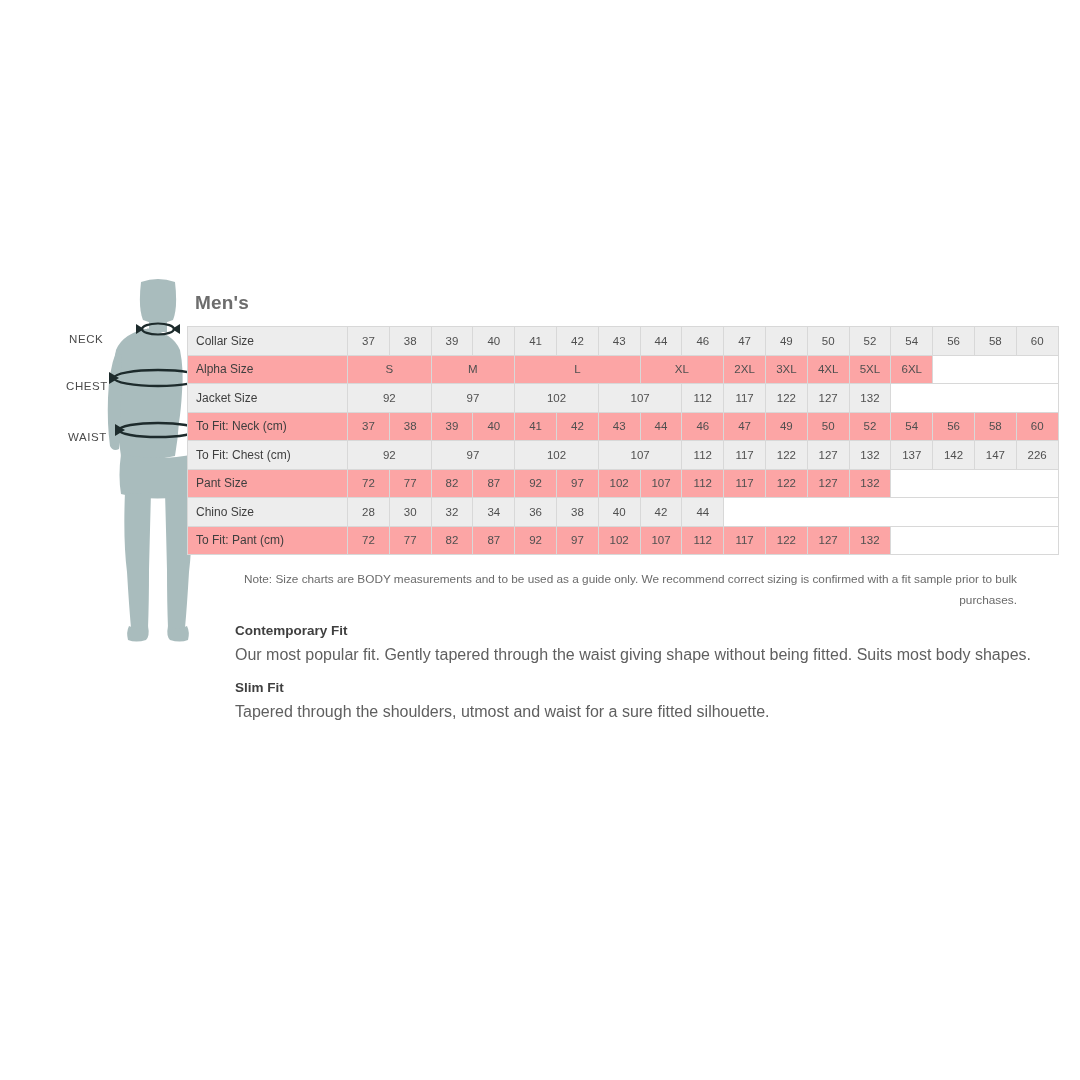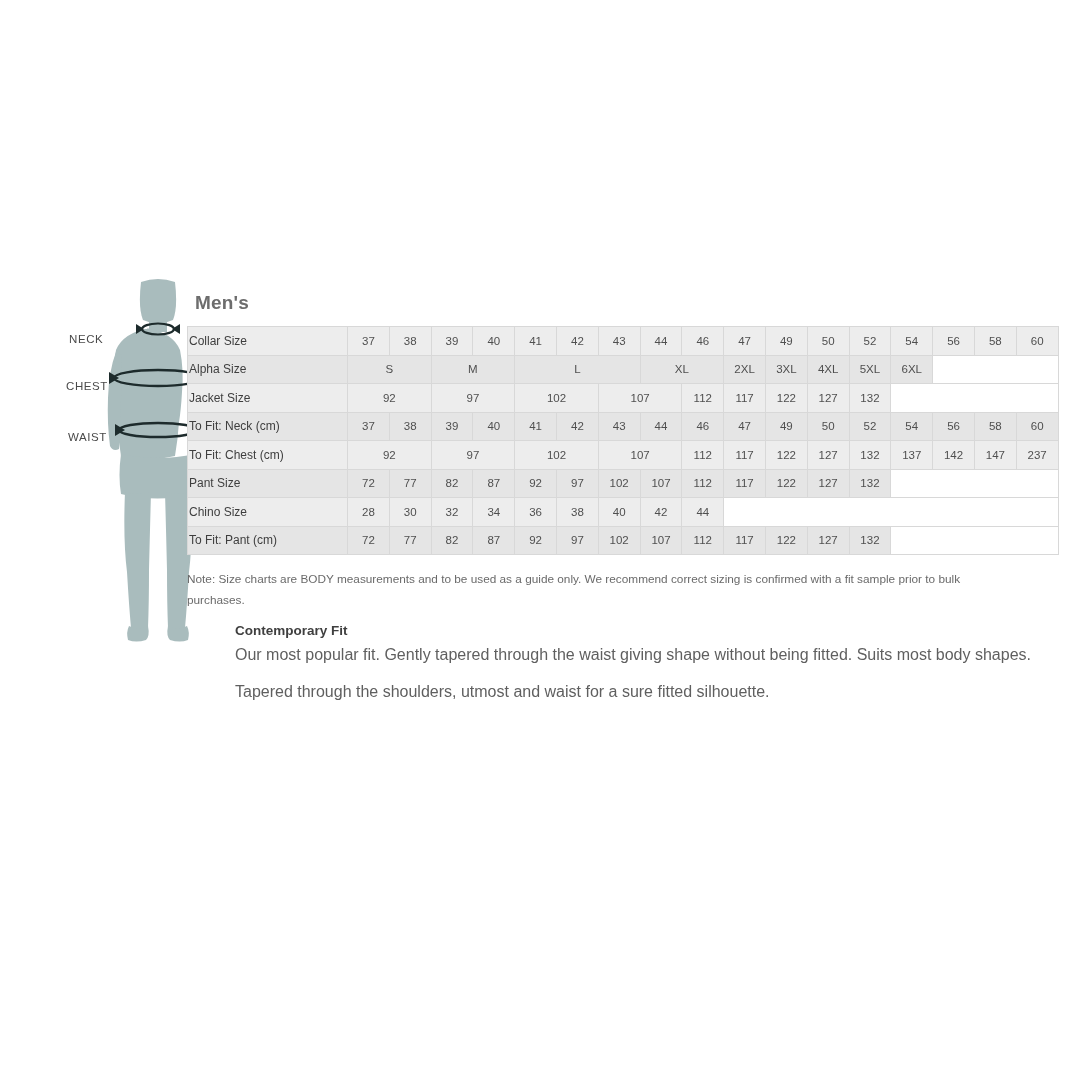--- a/index.html
+++ b/index.html
@@ -68,37 +68,38 @@
     font-size: 11.5px;
     color: #4f4f4f;
     text-align: center;
     padding: 0;
     vertical-align: middle;
     overflow: hidden;
     white-space: nowrap;
   }
   td.rowhead {
     text-align: left;
-    padding-left: 1px;
+    padding-left: 8px;
     font-size: 12px;
     color: #3e3e3e;
     width: 160px;
   }
   tr.shaded td { background: #ededed; }
-  tr.plain td { background: #e5e5e5; }
+  tr.plain td { background: #fca5a5; }
   td.empty { background: #ffffff !important; border-left-color: #d8d8d8; }
   tr.shaded td.empty { background: #ffffff !important; }
 
   
   #note {
     margin-top: 14px;
     font-size: 11.8px;
     line-height: 1.75;
     color: #6a6a6a;
     width: 830px;
+    text-align: right;
   }
   .fit-block { margin-top: 13px; margin-left: 48px; }
   .fit-title {
     font-size: 13.5px;
     font-weight: bold;
     color: #3f3f3f;
     margin-bottom: 5px;
   }
   .fit-desc {
     font-size: 16px;
@@ -240,21 +241,21 @@
           <td colspan="2">102</td>
           <td colspan="2">107</td>
           <td>112</td>
           <td>117</td>
           <td>122</td>
           <td>127</td>
           <td>132</td>
           <td>137</td>
           <td>142</td>
           <td>147</td>
-          <td>237</td>
+          <td>226</td>
         </tr>
         <tr class="plain">
           <td class="rowhead">Pant Size</td>
           <td>72</td>
           <td>77</td>
           <td>82</td>
           <td>87</td>
           <td>92</td>
           <td>97</td>
           <td>102</td>
@@ -300,16 +301,17 @@
   </table>
 
   <div id="note">Note: Size charts are BODY measurements and to be used as a guide only. We recommend correct sizing is confirmed with a fit sample prior to bulk purchases.</div>
 
   <div id="fits-container">
       <div class="fit-block">
         <div class="fit-title">Contemporary Fit</div>
         <div class="fit-desc">Our most popular fit. Gently tapered through the waist giving shape without being fitted. Suits most body shapes.</div>
       </div>
       <div class="fit-block">
+        <div class="fit-title">Slim Fit</div>
         <div class="fit-desc">Tapered through the shoulders, utmost and waist for a sure fitted silhouette.</div>
       </div>
     </div>
 </div>
 
 </body></html>

